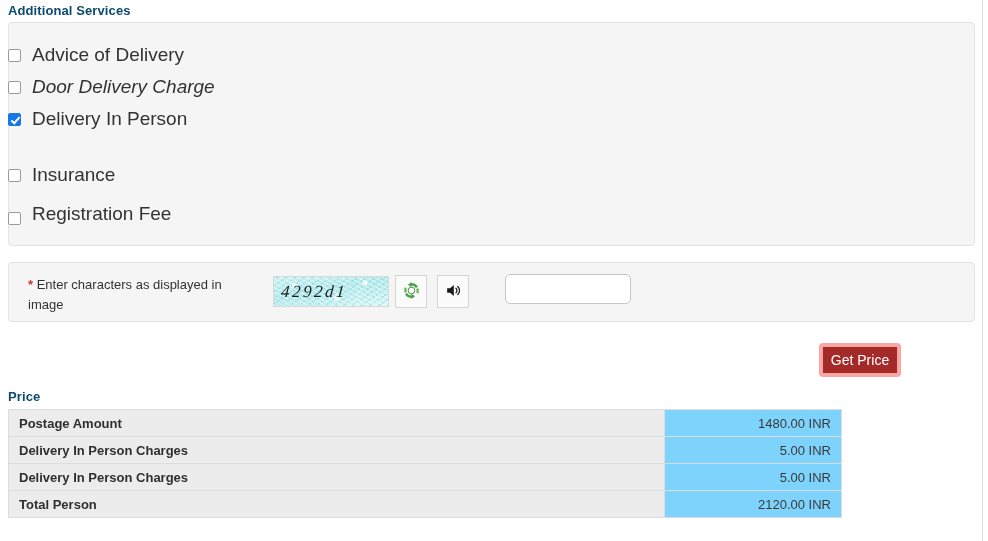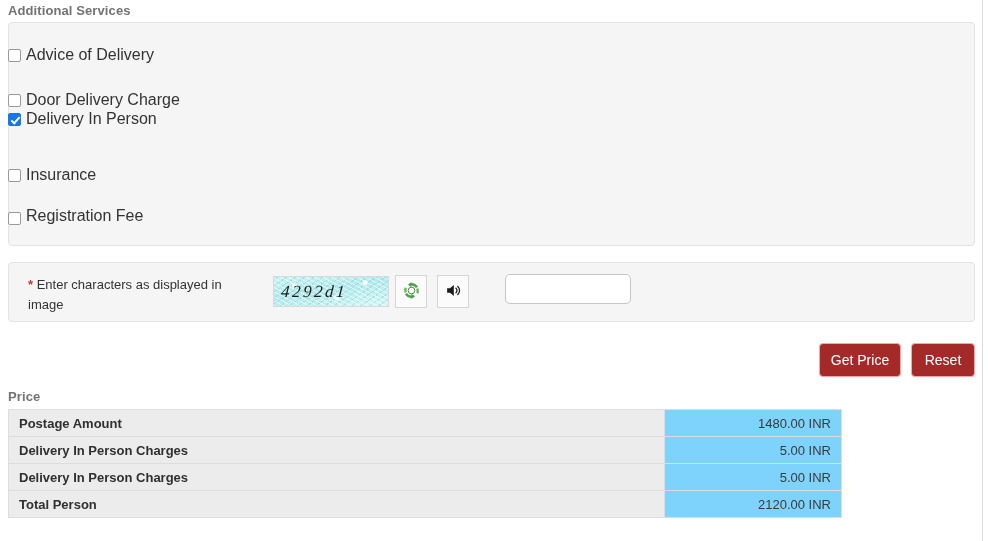--- a/index.html
+++ b/index.html
@@ -31,21 +31,21 @@
     width: 1px;
     height: 541px;
     background: #dcdcdc;
   }
 
   
   .section-heading {
     position: absolute;
     font-size: 13px;
     font-weight: bold;
-    color: #737373;
+    color: #0c4a6e;
     letter-spacing: 0.1px;
   }
   #additional-services-heading { left: 8px; top: 3px; }
   #price-heading { left: 8px; top: 389px; }
 
   
   .panel {
     position: absolute;
     background: #f5f5f5;
     border: 1px solid #e3e3e3;
@@ -92,22 +92,22 @@
     position: absolute;
     left: 3.5px;
     top: 1px;
     width: 3px;
     height: 7px;
     border: solid #ffffff;
     border-width: 0 2px 2px 0;
     transform: rotate(42deg);
   }
   .cb-label {
-    margin-left: 5px;
-    font-size: 16px;
+    margin-left: 11px;
+    font-size: 19px;
     color: #333333;
     white-space: nowrap;
   }
 
   
   #captcha-label {
     position: absolute;
     left: 28px;
     top: 275px;
     width: 215px;
@@ -179,21 +179,21 @@
     outline: none;
   }
 
   
   .action-btn {
     position: absolute;
     top: 343px;
     height: 34px;
     background: #a42a2a;
     color: #ffffff;
-    border: 1px solid #fca5a5;
+    border: 4px solid #fca5a5;
     border-radius: 4px;
     font-family: "Liberation Sans", sans-serif;
     font-size: 14px;
     cursor: pointer;
     padding: 0;
   }
   #get-price-button { left: 819px; width: 82px; }
   #reset-button { left: 911px; width: 64px; }
 
   
@@ -234,21 +234,21 @@
 
   <div class="section-heading" id="additional-services-heading">Additional Services</div>
 
   <div class="panel" id="services-panel"></div>
 
   <div class="cb-row" style="top:45px;">
     <span class="cb-box"></span>
     <span class="cb-label">Advice of Delivery</span>
   </div>
 
-  <div class="cb-row" style="top:90px;">
+  <div class="cb-row" style="top:77px;font-style:italic;">
     <span class="cb-box"></span>
     <span class="cb-label">Door Delivery Charge</span>
   </div>
 
   <div class="cb-row" style="top:109px;">
     <span class="cb-box checked"></span>
     <span class="cb-label">Delivery In Person</span>
   </div>
 
   <div class="cb-row" style="top:165px;">
@@ -289,21 +289,20 @@
         <path d="M4 9.2h3.6L12.4 5v14L7.6 14.8H4z" fill="#1a1a1a"></path>
         <path d="M15.1 9.1a4 4 0 0 1 0 5.8" fill="none" stroke="#1a1a1a" stroke-width="1.6" stroke-linecap="round"></path>
         <path d="M17.4 6.9a7 7 0 0 1 0 10.2" fill="none" stroke="#1a1a1a" stroke-width="1.6" stroke-linecap="round"></path>
       </svg>
     </span>
   </div>
 
   <input id="captcha-input" type="text" value="" style="">
 
   <button class="action-btn" id="get-price-button">Get Price</button>
-  <button class="action-btn" id="reset-button">Reset</button>
 
   <div class="section-heading" id="price-heading">Price</div>
 
   <table id="price-table">
     <tbody>
       <tr>
         <td class="label-cell">Postage Amount</td>
         <td class="value-cell">1480.00 INR</td>
       </tr>
       <tr>

